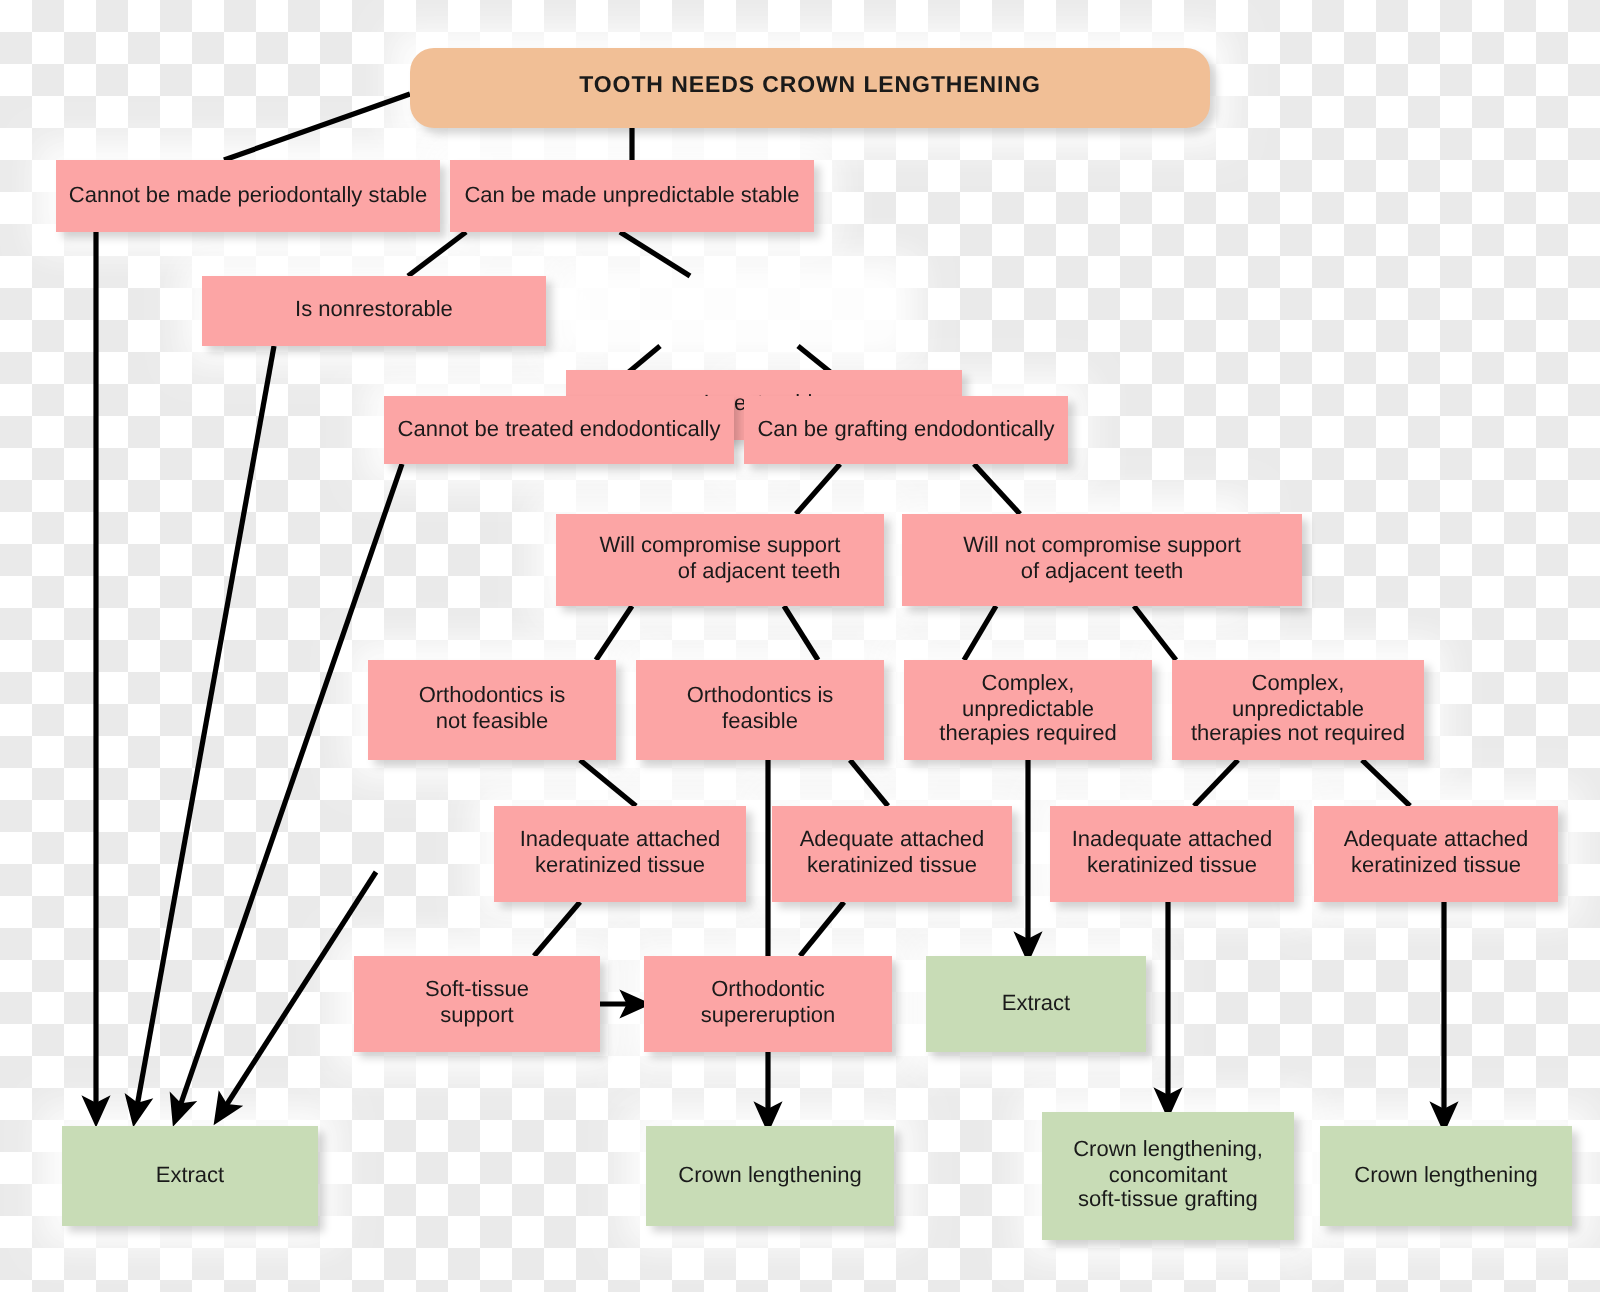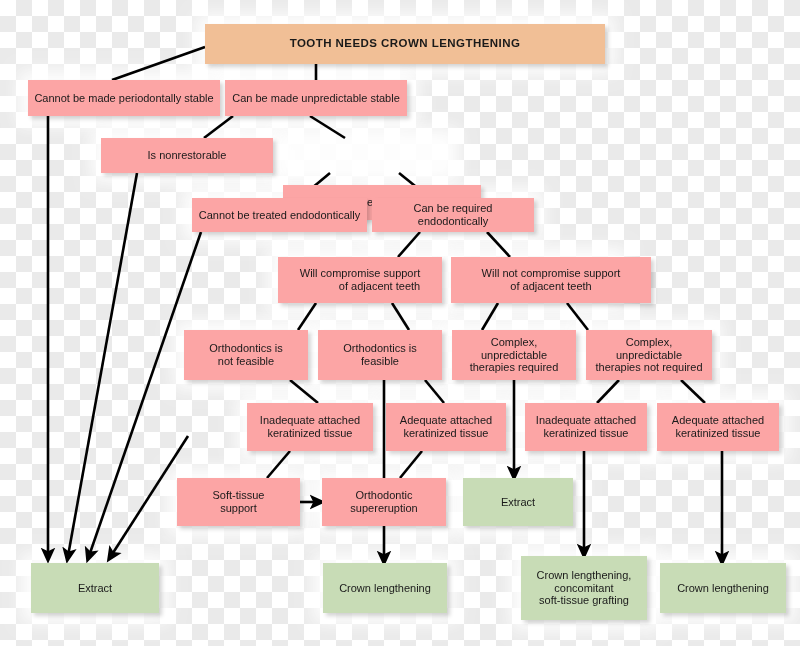--- a/index.html
+++ b/index.html
@@ -27,20 +27,21 @@
     z-index:2;
     box-shadow:3px 3px 4px rgba(0,0,0,0.17);
     padding:2px 6px;
     white-space:pre-line;
   }
   .node.title{
     background:#f1bf96;
     font-weight:bold;
     font-size:11.5px;
     letter-spacing:0.45px;
+    border-radius:12px;
   }
   .node.blue{
     background:#fca5a5;
     font-size:11px;
   }
   .node.green{
     background:#c8dcb6;
     font-size:11px;
   }
   .glow{
@@ -101,21 +102,21 @@
       <div class="node blue" style="left: 28px; top: 80px; width: 192px; height: 36px;">Cannot be made periodontally stable</div>
       <div class="glow" style="left: 215px; top: 70px; width: 202px; height: 56px;"></div>
       <div class="node blue" style="left: 225px; top: 80px; width: 182px; height: 36px;">Can be made unpredictable stable</div>
       <div class="glow" style="left: 91px; top: 128px; width: 192px; height: 55px;"></div>
       <div class="node blue" style="left: 101px; top: 138px; width: 172px; height: 35px; text-align: right;">Is nonrestorable</div>
       <div class="glow" style="left: 273px; top: 128px; width: 186px; height: 55px;"></div>
       <div class="node blue" style="left: 283px; top: 138px; width: 198px; height: 35px; margin-top: 47px;">Is restorable</div>
       <div class="glow" style="left: 182px; top: 188px; width: 195px; height: 54px;"></div>
       <div class="node blue" style="left: 192px; top: 198px; width: 175px; height: 34px;">Cannot be treated endodontically</div>
       <div class="glow" style="left: 362px; top: 188px; width: 182px; height: 54px;"></div>
-      <div class="node blue" style="left: 372px; top: 198px; width: 162px; height: 34px;">Can be required endodontically</div>
+      <div class="node blue" style="left: 372px; top: 198px; width: 162px; height: 34px;">Can be grafting endodontically</div>
       <div class="glow" style="left: 268px; top: 247px; width: 184px; height: 66px;"></div>
       <div class="node blue" style="left: 278px; top: 257px; width: 164px; height: 46px; text-align: right;">Will compromise support
 of adjacent teeth</div>
       <div class="glow" style="left: 441px; top: 247px; width: 186px; height: 66px;"></div>
       <div class="node blue" style="left: 451px; top: 257px; width: 200px; height: 46px;">Will not compromise support
 of adjacent teeth</div>
       <div class="glow" style="left: 174px; top: 320px; width: 144px; height: 70px;"></div>
       <div class="node blue" style="left: 184px; top: 330px; width: 124px; height: 50px;">Orthodontics is
 not feasible</div>
       <div class="glow" style="left: 308px; top: 320px; width: 144px; height: 70px;"></div>

